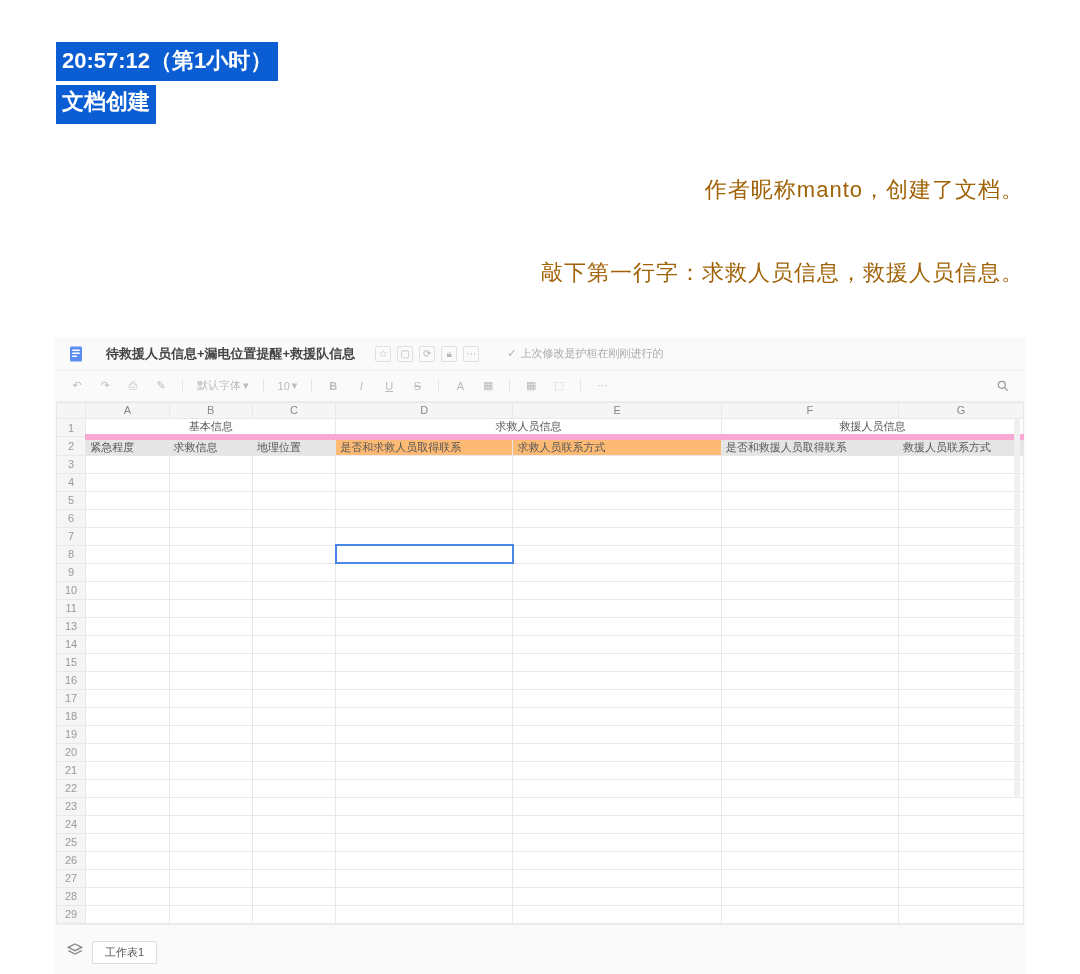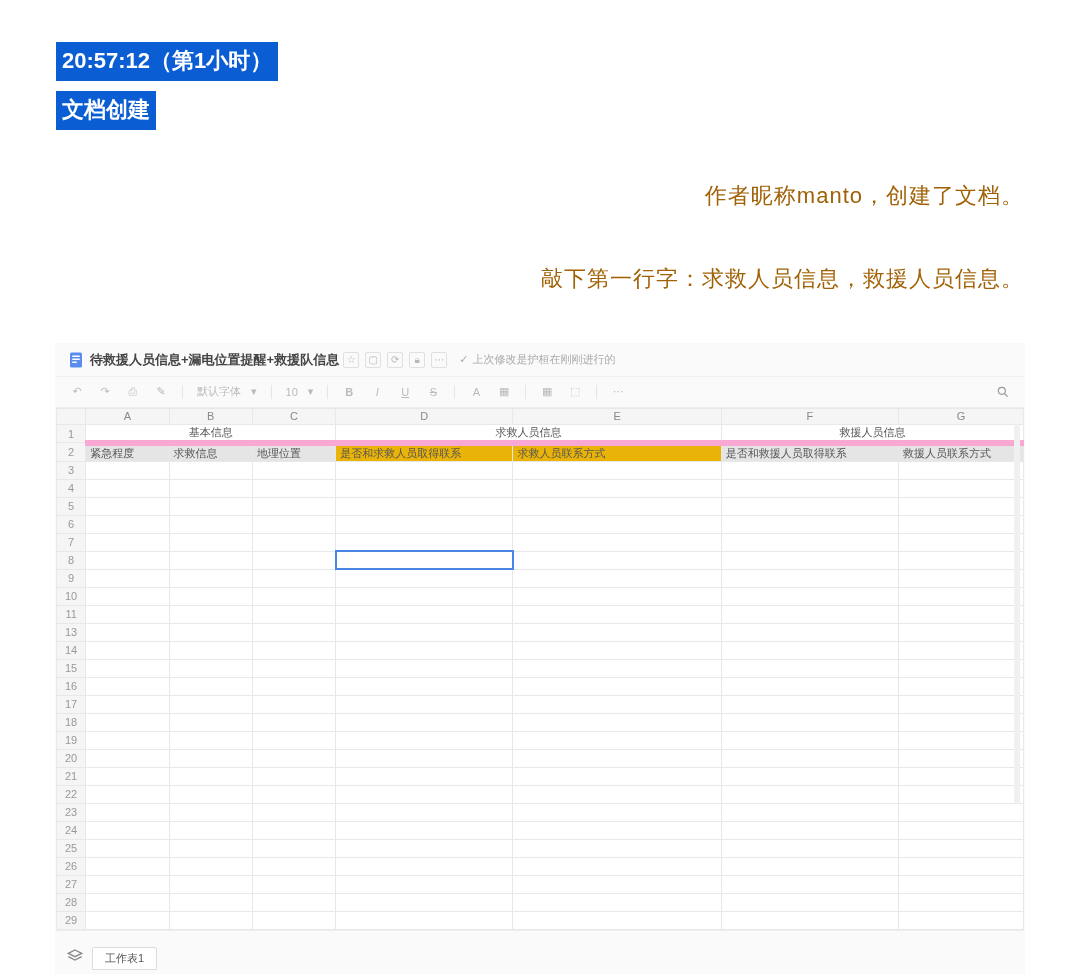--- a/index.html
+++ b/index.html
@@ -18,21 +18,21 @@
   .highlight-line {
     display: inline-block;
     background: #0a5dd3;
     color: #fff;
     font-weight: 600;
     font-size: 22px;
     padding: 4px 6px;
     line-height: 1.4;
     margin-top: 12px;
   }
-  .highlight-line + br + .highlight-line { margin-top: 10px; }
+  .highlight-line + br + .highlight-line { margin-top: 4px; font-family: Liberation Mono, monospace; }
   .para {
     font-size: 22px;
     color: #a16207;
     margin: 48px 0;
     line-height: 1.6;
     letter-spacing: 1px;
     text-align: right;
   }
   .sheet-wrap {
     margin: 0 56px 10px 56px;
@@ -40,21 +40,21 @@
     box-shadow: 0 0 0 1px rgba(0,0,0,0.02);
     background: #fbfbfb;
     font-size: 12px;
     color: #555;
     position: relative;
   }
   .sheet-header {
     display: flex;
     align-items: center;
     padding: 6px 10px;
-    gap: 4px;
+    gap: 20px;
     background: #fafafa;
   }
   .doc-icon {
     width: 20px; height: 20px;
     display:inline-flex;align-items:center;justify-content:center;
     color:#4a7bd8;
   }
   .doc-title {
     font-size: 13px;
     font-weight: 600;
@@ -70,21 +70,21 @@
     display:flex; align-items:center; gap:14px;
     padding: 6px 14px;
     border-top:1px solid #f0f0f0;
     border-bottom:1px solid #eee;
     background:#fafafa;
     color:#bbb;
     font-size:11px;
   }
   .toolbar .tb { display:inline-flex;align-items:center;justify-content:center;min-width:14px;height:18px;}
   .toolbar .sep { width:1px;height:14px;background:#e6e6e6;}
-  .toolbar .fontsel, .toolbar .sizesel { display:flex;align-items:center;gap:10px;}
+  .toolbar .fontsel, .toolbar .sizesel { display:flex;align-items:center;gap:2px;}
   .toolbar .search { margin-left:auto;}
   .grid-area { overflow:auto; background:#fff; }
   table.sheet {
     border-collapse: collapse;
     width: 100%;
     table-layout: fixed;
     font-size:11px;
   }
   table.sheet th, table.sheet td {
     border: 1px solid #e8e8e8;
@@ -104,21 +104,21 @@
   }
   table.sheet th.rowhead {
     width:28px;
     background:#f5f5f5;
     text-align:center;
     color:#999;
     font-weight:400;
   }
   table.sheet tr.r1 td { background:#fff; text-align:center; border-bottom:6px solid #f9a8d4;}
   table.sheet tr.r2 td { background:#e5e5e5; }
-  table.sheet tr.r2 td.grayh { background:#eab308; }
+  table.sheet tr.r2 td.grayh { background:#fdba74; }
   .hdr-center { text-align:center !important; }
   .active-cell-border { outline:2px solid #4a86e8; outline-offset:-1px; }
   .sheet-footer {
     display:flex; align-items:flex-start; gap:8px;
     padding:16px 10px;
     border-top:1px solid #eee;
     background:#fafafa;
   }
   .layers-icon { width:18px;height:18px;display:inline-flex;align-items:center;justify-content:center;color:#999;}
   .sheet-tab {

